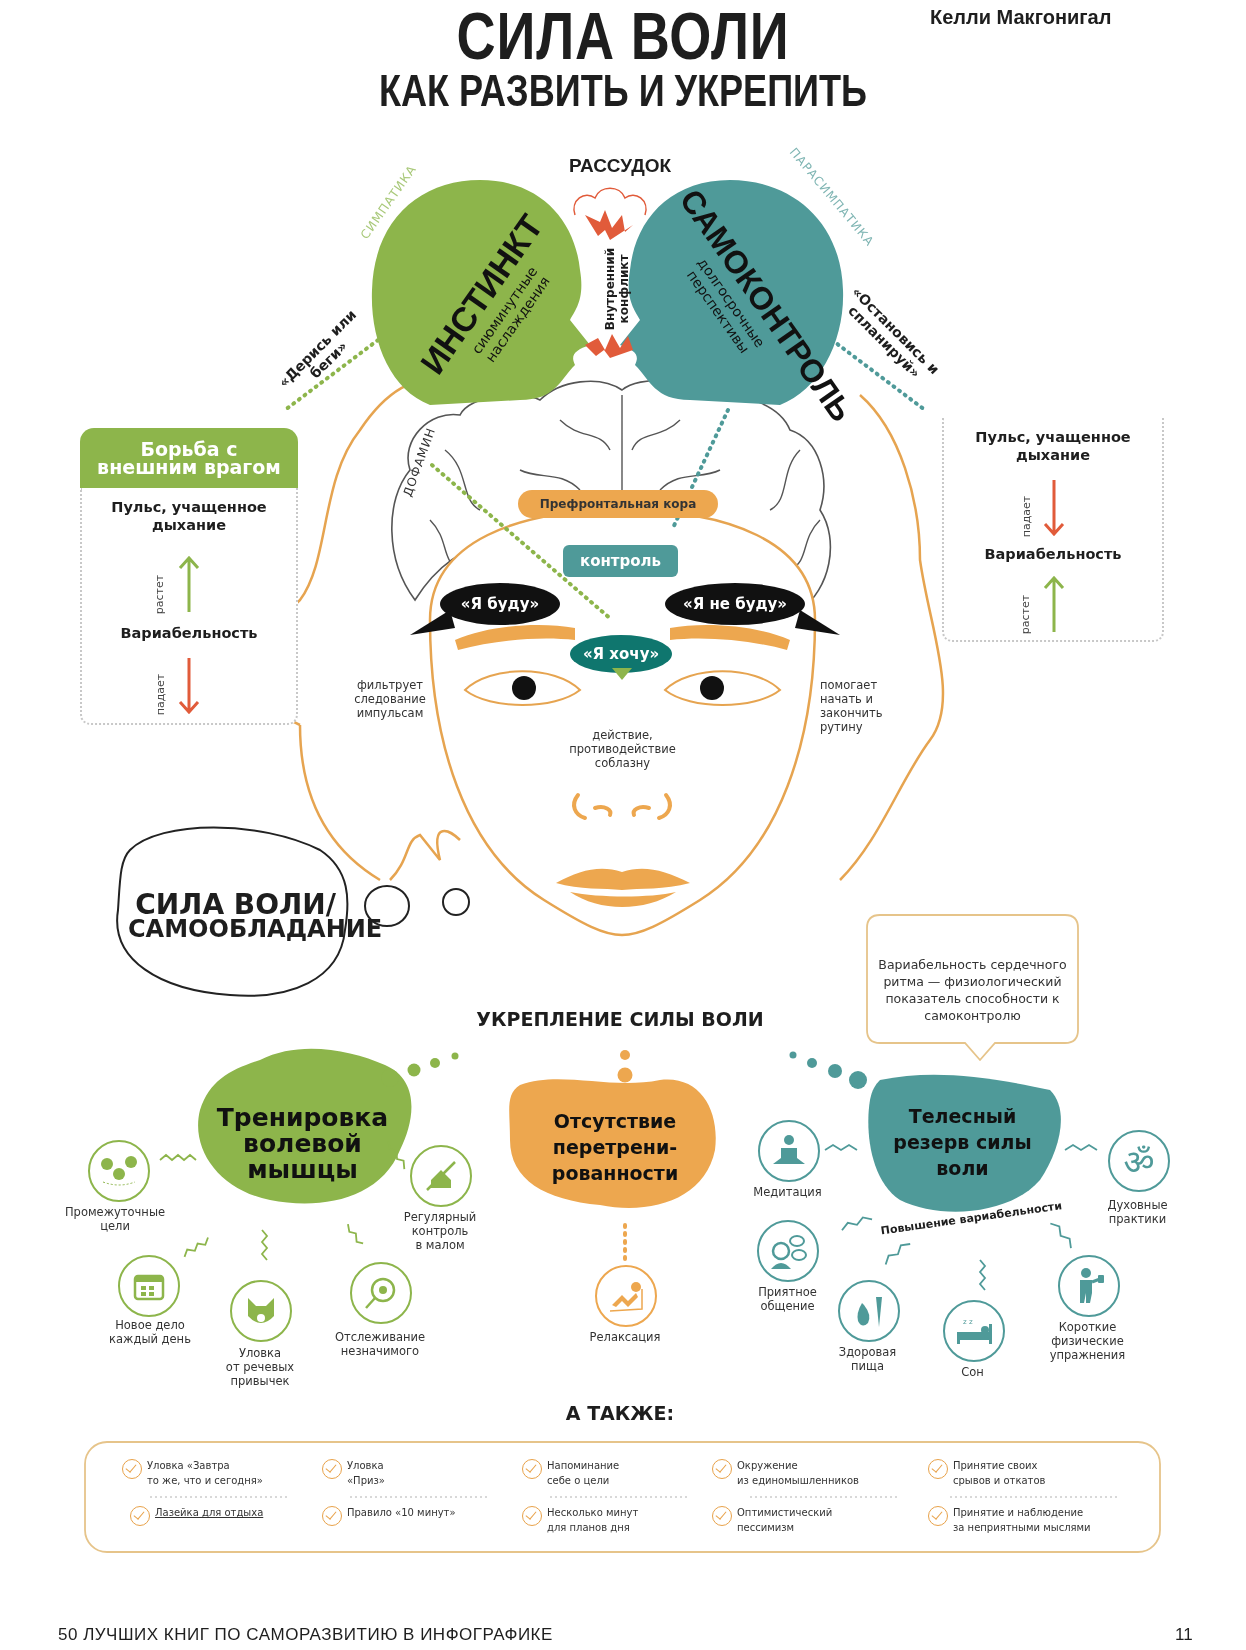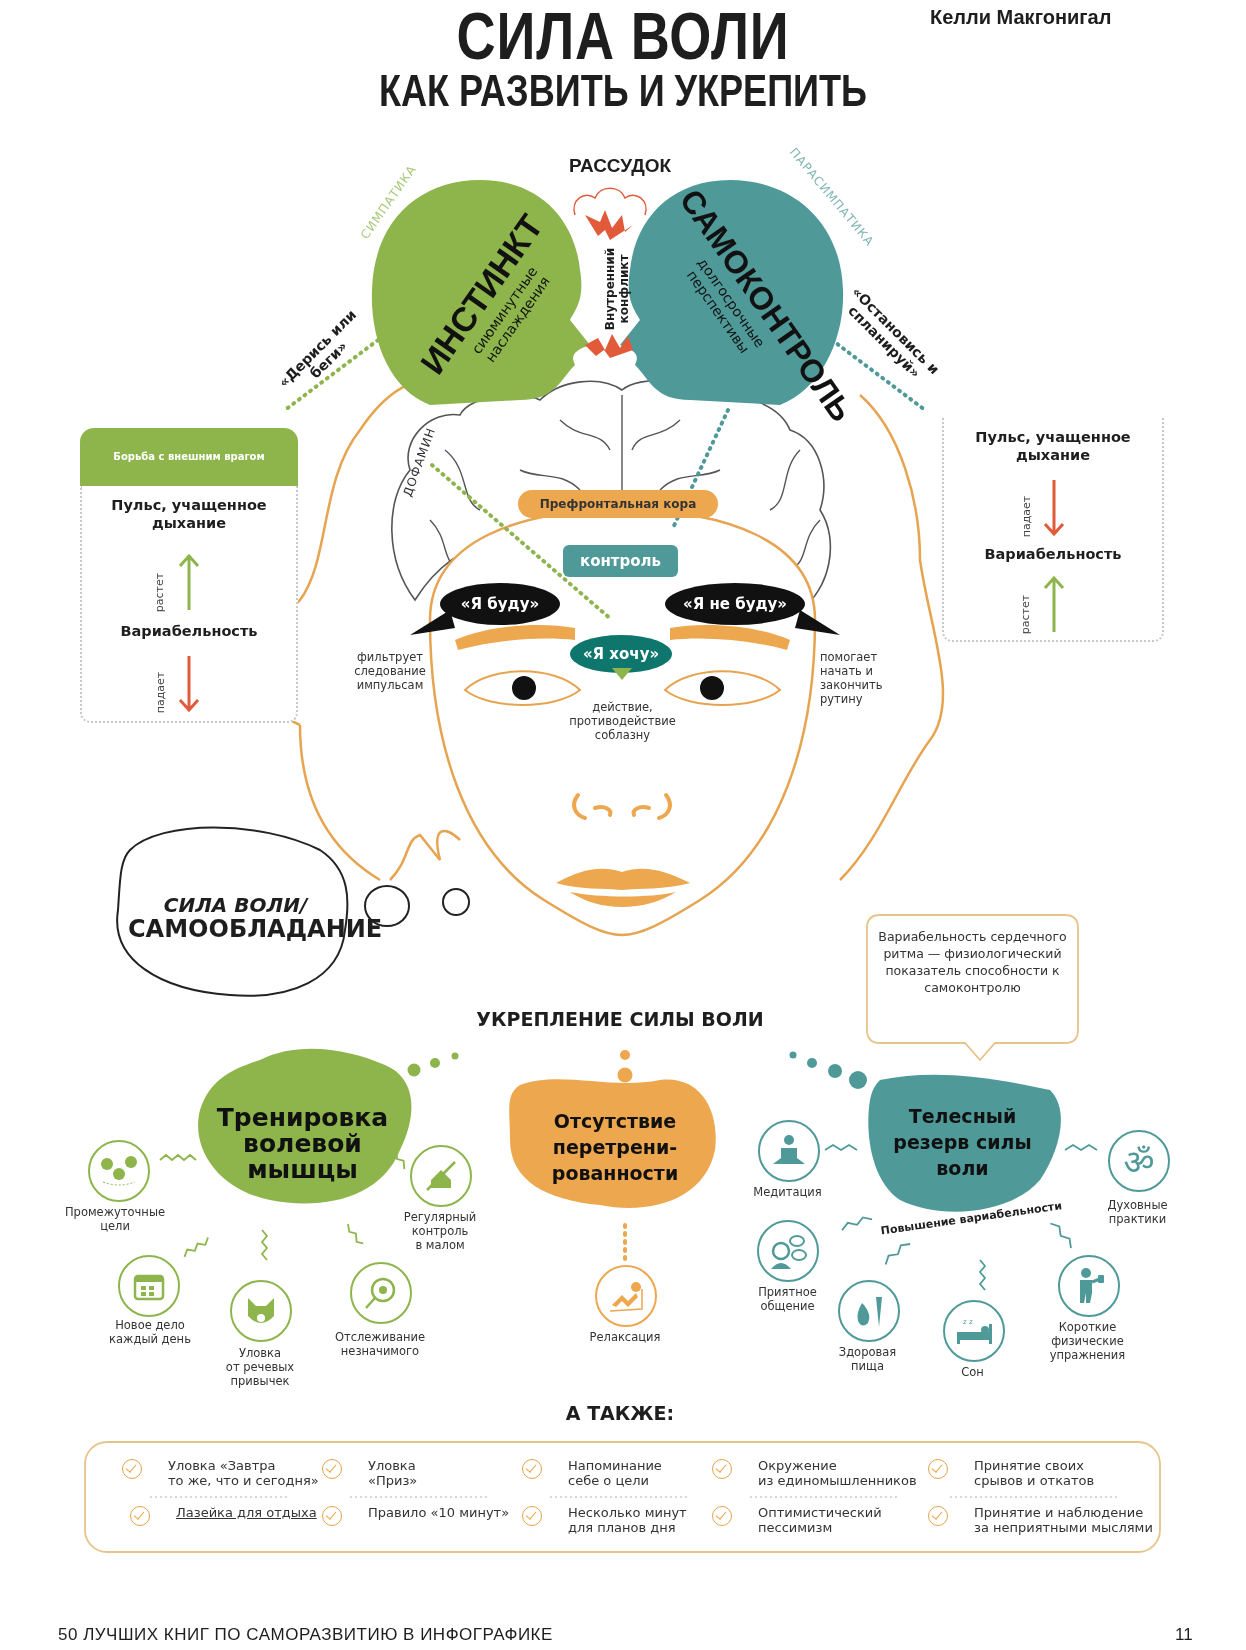--- a/index.html
+++ b/index.html
@@ -7,24 +7,24 @@
   .abs { position:absolute; }
   #bg-svg { position:absolute; left:0; top:0; width:1246px; height:1650px; }
   .title-main { left:0; width:1246px; top:-2px; text-align:center; font-family:"Liberation Sans", sans-serif; font-weight:bold; font-size:66px; letter-spacing:1px; transform:scaleX(0.82); }
   .title-sub { left:0; width:1246px; top:66px; text-align:center; font-family:"Liberation Sans", sans-serif; font-weight:bold; font-size:44px; transform:scaleX(0.82); }
   .author { left:930px; top:6px; font-family:"Liberation Sans", sans-serif; font-weight:bold; font-size:20px; }
   .rassudok { left:520px; top:155px; width:200px; text-align:center; font-weight:bold; font-size:19px; font-family:"Liberation Sans", sans-serif; }
   .rot { transform-origin:center center; white-space:nowrap; }
   .box { border:2px dotted #c8c8c8; border-top:none; border-radius:0 0 10px 10px; background:#fff; }
   .box-head { border-radius:14px 14px 0 0; color:#fff; font-weight:bold; text-align:center; }
   .center { text-align:center; }
-  .small { font-size:11.5px; line-height:14px; color:#333; }
+  .small { font-size:11.5px; line-height:14px; color:#333;margin-top:28px; }
   .label-icon { font-size:11.5px; line-height:14px; color:#333; text-align:center; white-space:pre-line; }
   .pill { border-radius:14px; text-align:center; font-weight:bold; }
-  .also-item { position:absolute; display:flex; align-items:flex-start; gap:26px; font-size:13px; line-height:15px; color:#333; white-space:pre-line; }
+  .also-item { position:absolute; display:flex; align-items:flex-start; gap:5px; font-size:10px; line-height:15px; color:#333; white-space:pre-line; }
   .check { width:18px; height:18px; border:1.5px solid #e8a24a; border-radius:50%; flex:none; position:relative; margin-top:1px; }
   .check::after { content:""; position:absolute; left:5px; top:2px; width:5px; height:9px; border:solid #e8a24a; border-width:0 1.5px 1.5px 0; transform:rotate(40deg); }
   .icon-circle { position:absolute; border-radius:50%; border:2px solid; display:flex; align-items:center; justify-content:center; background:#fff; }
 </style>
 </head>
 <body>
 
 <svg id="bg-svg" viewBox="0 0 1246 1650">
 
   <path d="M300 725 C240 700 255 640 300 600 C330 560 320 480 360 430 C380 400 420 360 450 395 M300 725 C300 800 330 850 380 880" fill="none" stroke="#e6a450" stroke-width="2.5"></path>
@@ -125,21 +125,21 @@
 </div>
 <div class="abs rot" style="left:572px;top:275px;width:90px;text-align:center;transform:rotate(-90deg);font-size:12px;font-weight:bold;line-height:14px;">
   <div>Внутренний</div>
   <div>конфликт</div>
 </div>
 <div class="abs rot" style="left:268px;top:338px;width:110px;text-align:center;transform:rotate(-45deg);font-size:14px;font-weight:bold;white-space:normal;line-height:16px;">«Дерись или беги»</div>
 <div class="abs rot" style="left:830px;top:320px;width:120px;text-align:center;transform:rotate(45deg);font-size:14px;font-weight:bold;white-space:normal;line-height:16px;">«Остановись и спланируй»</div>
 <div class="abs rot" style="left:383px;top:455px;font-size:12px;color:#333;letter-spacing:1px;transform:rotate(-70deg);">ДОФАМИН</div>
 
 <div class="abs" style="left:80px;top:428px;width:218px;">
-  <div class="box-head" style="background:#8db54b;padding:20px 8px;font-size:10px;line-height:18px;">Борьба с внешним врагом</div>
+  <div class="box-head" style="background:#8db54b;padding:12px 8px;font-size:19px;line-height:18px;">Борьба с внешним врагом</div>
   <div class="box" style="height:235px;position:relative;">
     <div class="center" style="position:absolute;left:0;right:0;top:10px;font-weight:bold;font-size:14.5px;line-height:18px;padding:0 20px;">Пульс, учащенное дыхание</div>
     <div class="rot" style="position:absolute;left:58px;top:100px;font-size:11px;color:#444;transform:rotate(-90deg);">растет</div>
     <svg style="position:absolute;left:95px;top:68px;" width="24" height="58">
         <path d="M12 2 L12 56 M3 12 L12 2 L21 12" stroke="#8db54b" stroke-width="3" fill="none"></path>
       </svg>
     <div class="center" style="position:absolute;left:0;right:0;top:137px;font-weight:bold;font-size:14.5px;">Вариабельность</div>
     <div class="rot" style="position:absolute;left:58px;top:200px;font-size:11px;color:#444;transform:rotate(-90deg);">падает</div>
     <svg style="position:absolute;left:95px;top:168px;" width="24" height="58">
         <path d="M12 2 L12 56 M3 46 L12 56 L21 46" stroke="#e15b3a" stroke-width="3" fill="none"></path>
@@ -174,21 +174,21 @@
   </svg>
 <div class="abs" style="left:570px;top:635px;width:102px;height:38px;line-height:38px;background:#0f766e;color:#fff;font-weight:bold;font-size:15px;text-align:center;border-radius:50%;">«Я хочу»</div>
 <svg class="abs" style="left:612px;top:668px;" width="20" height="14">
     <path d="M0 0 L10 12 L20 0 Z" fill="#8db54b"></path>
   </svg>
 <div class="abs small center" style="left:335px;top:650px;width:110px;">фильтрует следование импульсам</div>
 <div class="abs small" style="left:820px;top:650px;width:95px;">помогает начать и закончить рутину</div>
 <div class="abs small center" style="left:555px;top:700px;width:135px;">действие, противодействие соблазну</div>
 
 <div class="abs center" style="left:128px;top:893px;width:215px;">
-  <div style="font-weight:bold;font-size:20px;line-height:24px;font-style:italic;">СИЛА ВОЛИ/</div>
+  <div style="font-weight:bold;font-size:28px;line-height:24px;">СИЛА ВОЛИ/</div>
   <div style="font-weight:bold;font-size:24px;line-height:24px;">САМООБЛАДАНИЕ</div>
 </div>
 
 <div class="abs small center" style="left:875px;top:928px;width:195px;font-size:12.5px;line-height:17px;">Вариабельность сердечного ритма — физиологический показатель способности к самоконтролю</div>
 
 <div class="abs center" style="left:420px;top:1008px;width:400px;font-weight:bold;font-size:19px;">УКРЕПЛЕНИЕ СИЛЫ ВОЛИ</div>
 
 <div class="abs center" style="left:205px;top:1105px;width:195px;font-weight:bold;font-size:25px;line-height:26px;color:#111;">Тренировка волевой мышцы</div>
 <div class="abs center" style="left:525px;top:1108px;width:180px;font-weight:bold;font-size:19px;line-height:26px;color:#111;">Отсутствие перетрени-рованности</div>
 <div class="abs center" style="left:880px;top:1103px;width:165px;font-weight:bold;font-size:19px;line-height:26px;color:#111;">Телесный резерв силы воли</div>

